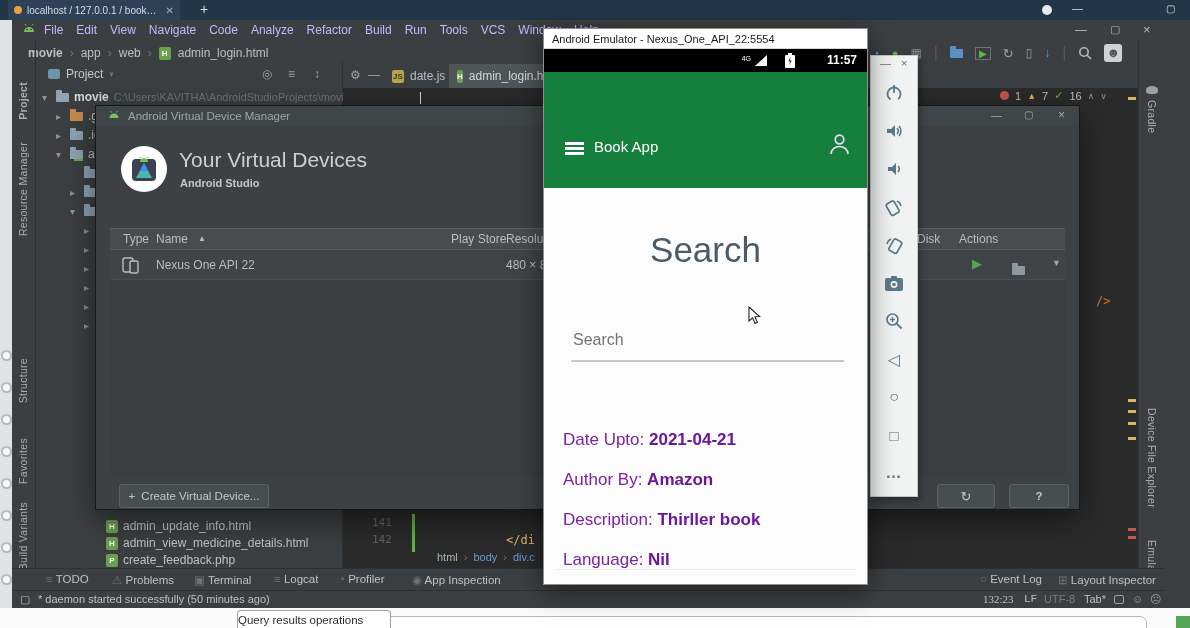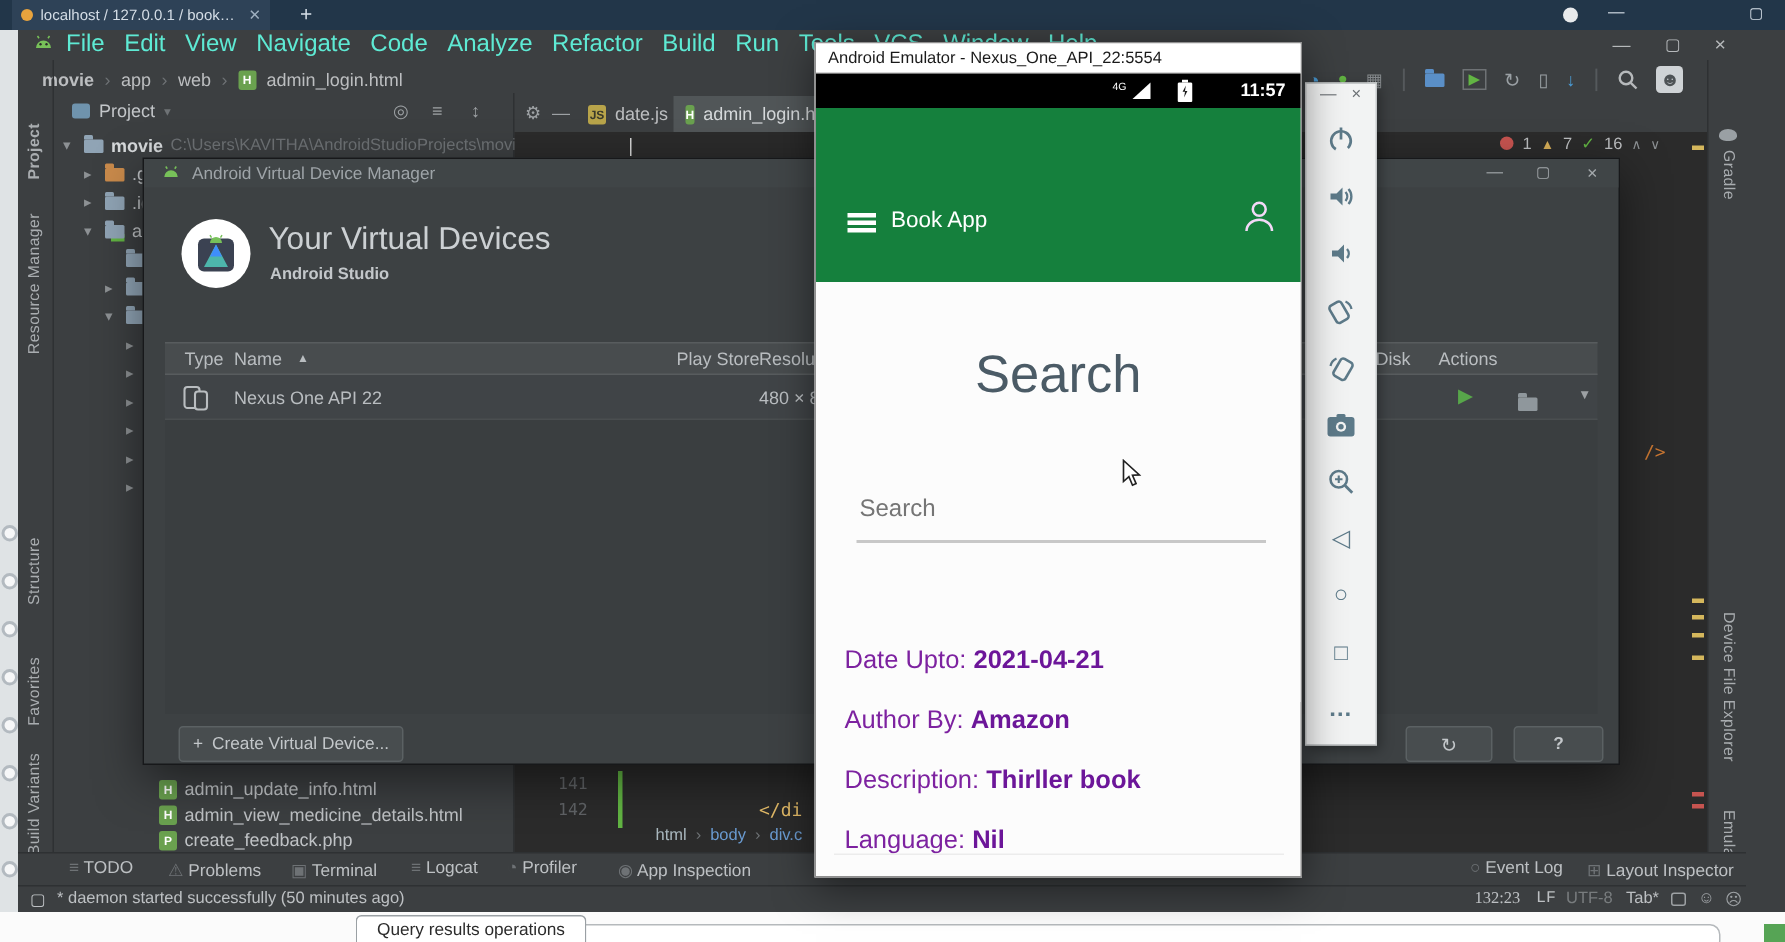--- a/index.html
+++ b/index.html
@@ -10,21 +10,21 @@
   
   .browser-bar{left:0;top:0;width:1190px;height:20px;background:#223649;}
   .btab{left:8px;top:0;width:172px;height:20px;background:#2e4257;display:flex;align-items:center;gap:5px;padding:0 6px;box-sizing:border-box;}
   .btab-title{font-size:10px;color:#d4dde6;overflow:hidden;text-overflow:ellipsis;white-space:nowrap;flex:1;}
   .page-strip-left{left:0;top:20px;width:12px;height:608px;background:#dfe3e5;}
   .ring{position:absolute;width:7px;height:7px;border:2px solid #b3bac0;border-radius:50%;left:1px;background:#f6f7f8;}
   .page-strip-right{left:1164px;top:83px;width:26px;height:545px;background:#eceeef;border-left:1px solid #d5d8da;box-sizing:border-box;}
   .page-strip-bottom{left:0;top:608px;width:1190px;height:20px;background:#fbfbfb;}
   
   .ide{left:12px;top:20px;width:1178px;height:588px;background:#3c3f41;}
-  .menu-item{font-size:16px;color:#5eead4;}
+  .menu-item{font-size:12px;color:#c4b5fd;}
   .dim{color:#6e7275;}
   .vlabel{writing-mode:vertical-rl;transform:rotate(180deg);font-size:10.5px;color:#a9adb0;letter-spacing:.3px;}
   .vlabel-r{writing-mode:vertical-rl;font-size:10.5px;color:#a9adb0;letter-spacing:.3px;}
   .folder{display:inline-block;width:13px;height:9px;background:#90a4b5;border-radius:1px;position:relative;}
   .folder:before{content:"";position:absolute;left:0;top:-3px;width:6px;height:3px;background:inherit;border-radius:1px 1px 0 0;}
   .folder.orange{background:#c98a4b;}
   .file-ic{display:inline-block;width:12px;height:13px;background:#aeb6bb;border-radius:2px;position:relative;text-align:center;font-size:8px;font-weight:bold;color:#fff;line-height:13px;}
   .file-ic.green{background:#6aa14f;}
   .file-ic.yellow{background:#b8a44a;color:#3a3a2a;}
   .treerow{display:flex;align-items:center;gap:5px;font-size:12px;color:#bfc2c5;height:18px;}
@@ -70,21 +70,21 @@
     <span class="ring" style="top:522px;"></span>
       <span class="ring" style="top:554px;"></span>
   </div>
   <div class="abs page-strip-right">
     <span class="abs txt" style="left:6px;top:2px;color:#8a9094;font-size:8px;">▲</span>
     <div class="abs" style="left:7px;top:16px;width:10px;height:370px;background:#c2c6c9;border-radius:5px;"></div>
     <span class="abs txt" style="left:6px;top:528px;color:#8a9094;font-size:8px;">▼</span>
   </div>
   <div class="abs page-strip-bottom">
     <div class="abs" style="left:355px;top:8px;width:790px;height:16px;border:1px solid #b5b9bc;border-radius:7px;background:#fff;"></div>
-    <div class="abs txt" style="left:237px;top:2px;width:152px;height:18px;border:1px solid #9aa0a4;border-bottom:none;border-radius:4px 4px 0 0;background:#fff;text-align:center;font-size:11.5px;color:#2c2c2c;line-height:18px;">Query results operations</div>
+    <div class="abs txt" style="left:237px;top:2px;width:152px;height:18px;border:1px solid #9aa0a4;border-bottom:none;border-radius:4px 4px 0 0;background:#fff;font-size:11.5px;color:#2c2c2c;line-height:18px;">Query results operations</div>
     <div class="abs" style="left:1176px;top:8px;width:14px;height:12px;background:#56a455;"></div>
   </div>
 
   <div class="abs ide"></div>
 
   <div class="abs" style="left:12px;top:20px;width:1178px;height:20px;display:flex;align-items:center;">
     <svg width="14" height="14" style="margin:0 8px 0 10px;">
       <path d="M2 9 a5 5 0 0 1 10 0 z" fill="#77c159"></path>
         <circle cx="5" cy="6.5" r=".8" fill="#2b2b2b"></circle>
         <circle cx="9" cy="6.5" r=".8" fill="#2b2b2b"></circle>

